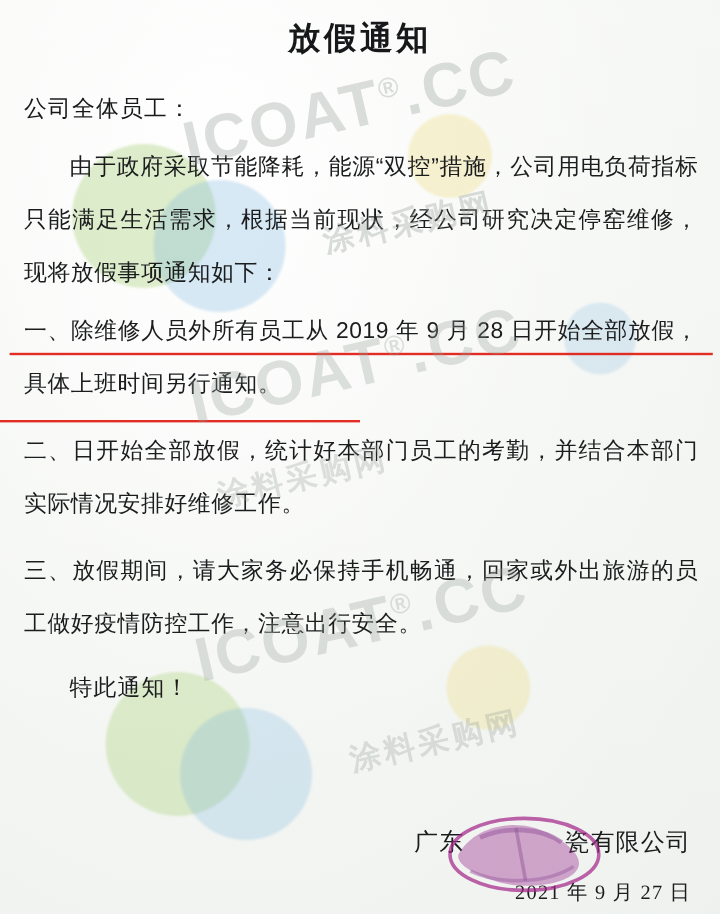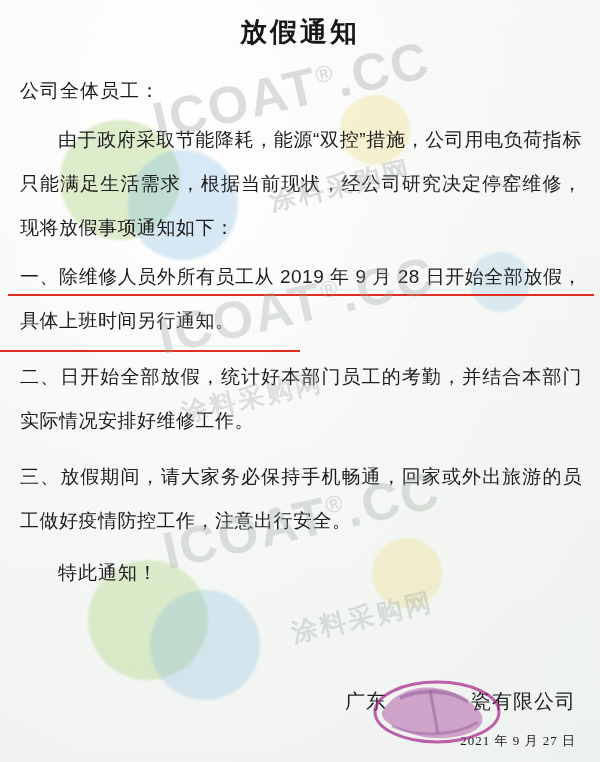--- a/index.html
+++ b/index.html
@@ -89,21 +89,21 @@
     right: 24px;
     font-size: 20px;
     color: #1b1c1e;
     letter-spacing: 1px;
     font-family: "Liberation Serif", serif;
   }
   .sign-date {
     position: absolute;
     top: 732px;
     right: 24px;
-    font-size: 13px;
+    font-size: 17px;
     color: #1b1c1e;
     letter-spacing: 1px;
     font-family: "Liberation Serif", serif;
   }
   
   .redline {
     position: absolute;
     height: 2px;
     background: #e01b12;
     opacity: 0.92;

